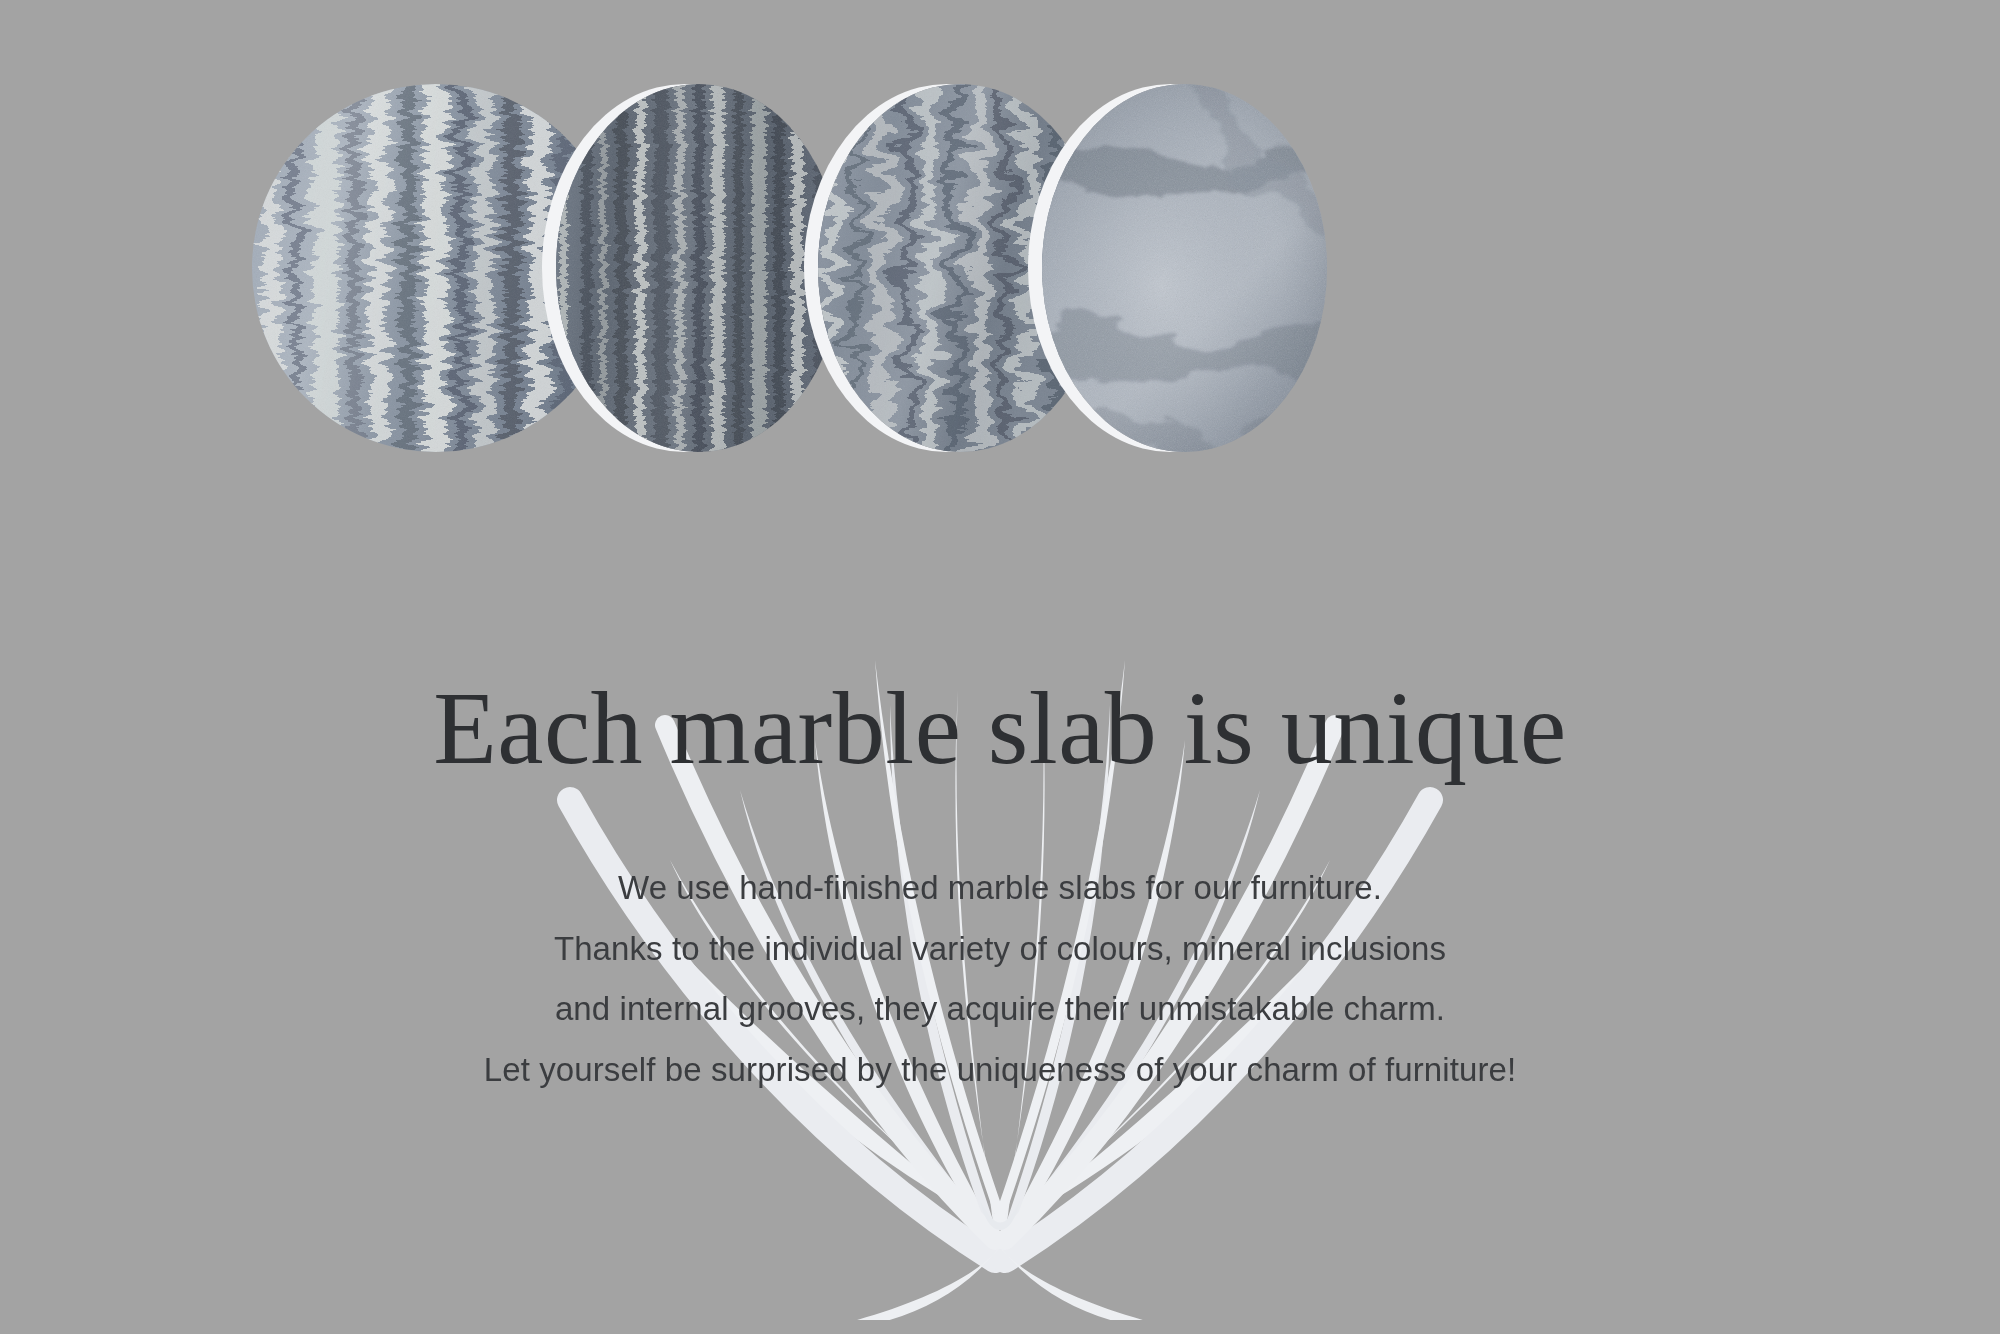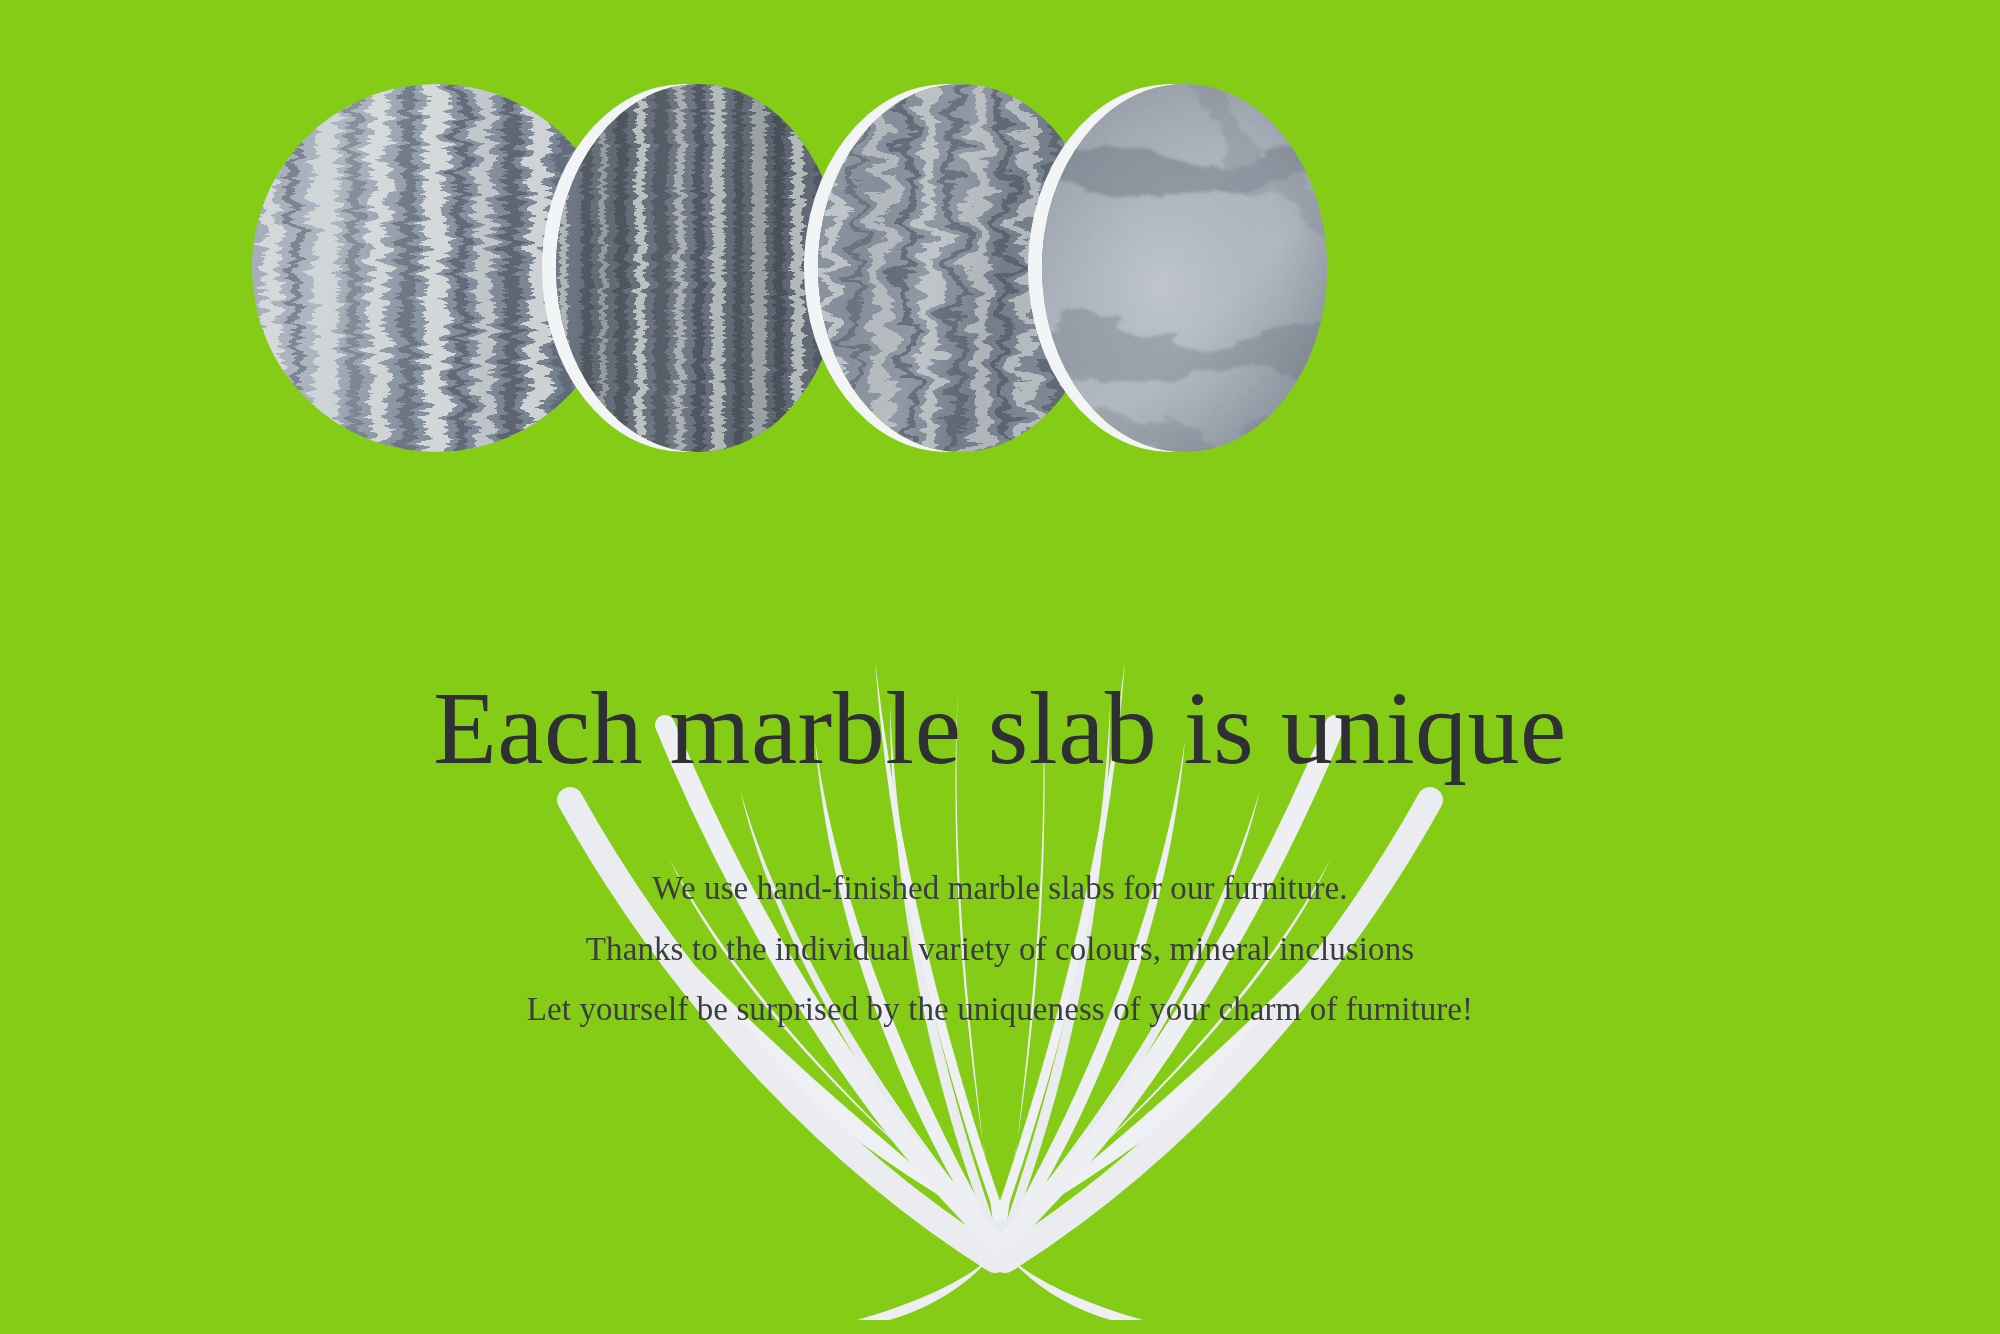--- a/index.html
+++ b/index.html
@@ -13,21 +13,21 @@
   body {
     background: #f3f4f6;
     font-family: "Liberation Sans", sans-serif;
     position: relative;
   }
 
   .page {
     position: relative;
     width: 2000px;
     height: 1334px;
-    background: #84cc16;
+    background: #a3a3a3;
     overflow: hidden;
   }
 
   
   .watermark {
     position: absolute;
     left: 50%;
     top: 540px;
     transform: translateX(-50%);
     width: 1160px;
@@ -88,21 +88,21 @@
     white-space: nowrap;
   }
 
   .body-copy {
     position: absolute;
     top: 858px;
     left: 0;
     width: 2000px;
     text-align: center;
     color: #3b3d40;
-    font-family: Liberation Serif, serif;
+    font-family: Liberation Sans, sans-serif;
     font-size: 33px;
     font-weight: 400;
     line-height: 1.84;
     letter-spacing: 0.1px;
   }
 
   .body-copy .line { display: block; white-space: nowrap; }
 </style>
 </head>
 <body>
@@ -320,18 +320,19 @@
 
   </div>
 
   <div class="content">
 
     <h1 class="heading">Each marble slab is unique</h1>
 
     <div class="body-copy">
       <span class="line">We use hand-finished marble slabs for our furniture.</span>
       <span class="line">Thanks to the individual variety of colours, mineral inclusions</span>
+      <span class="line">and internal grooves, they acquire their unmistakable charm.</span>
       <span class="line">Let yourself be surprised by the uniqueness of your charm of furniture!</span>
     </div>
 
   </div>
 
 </div>
 
 </body></html>

